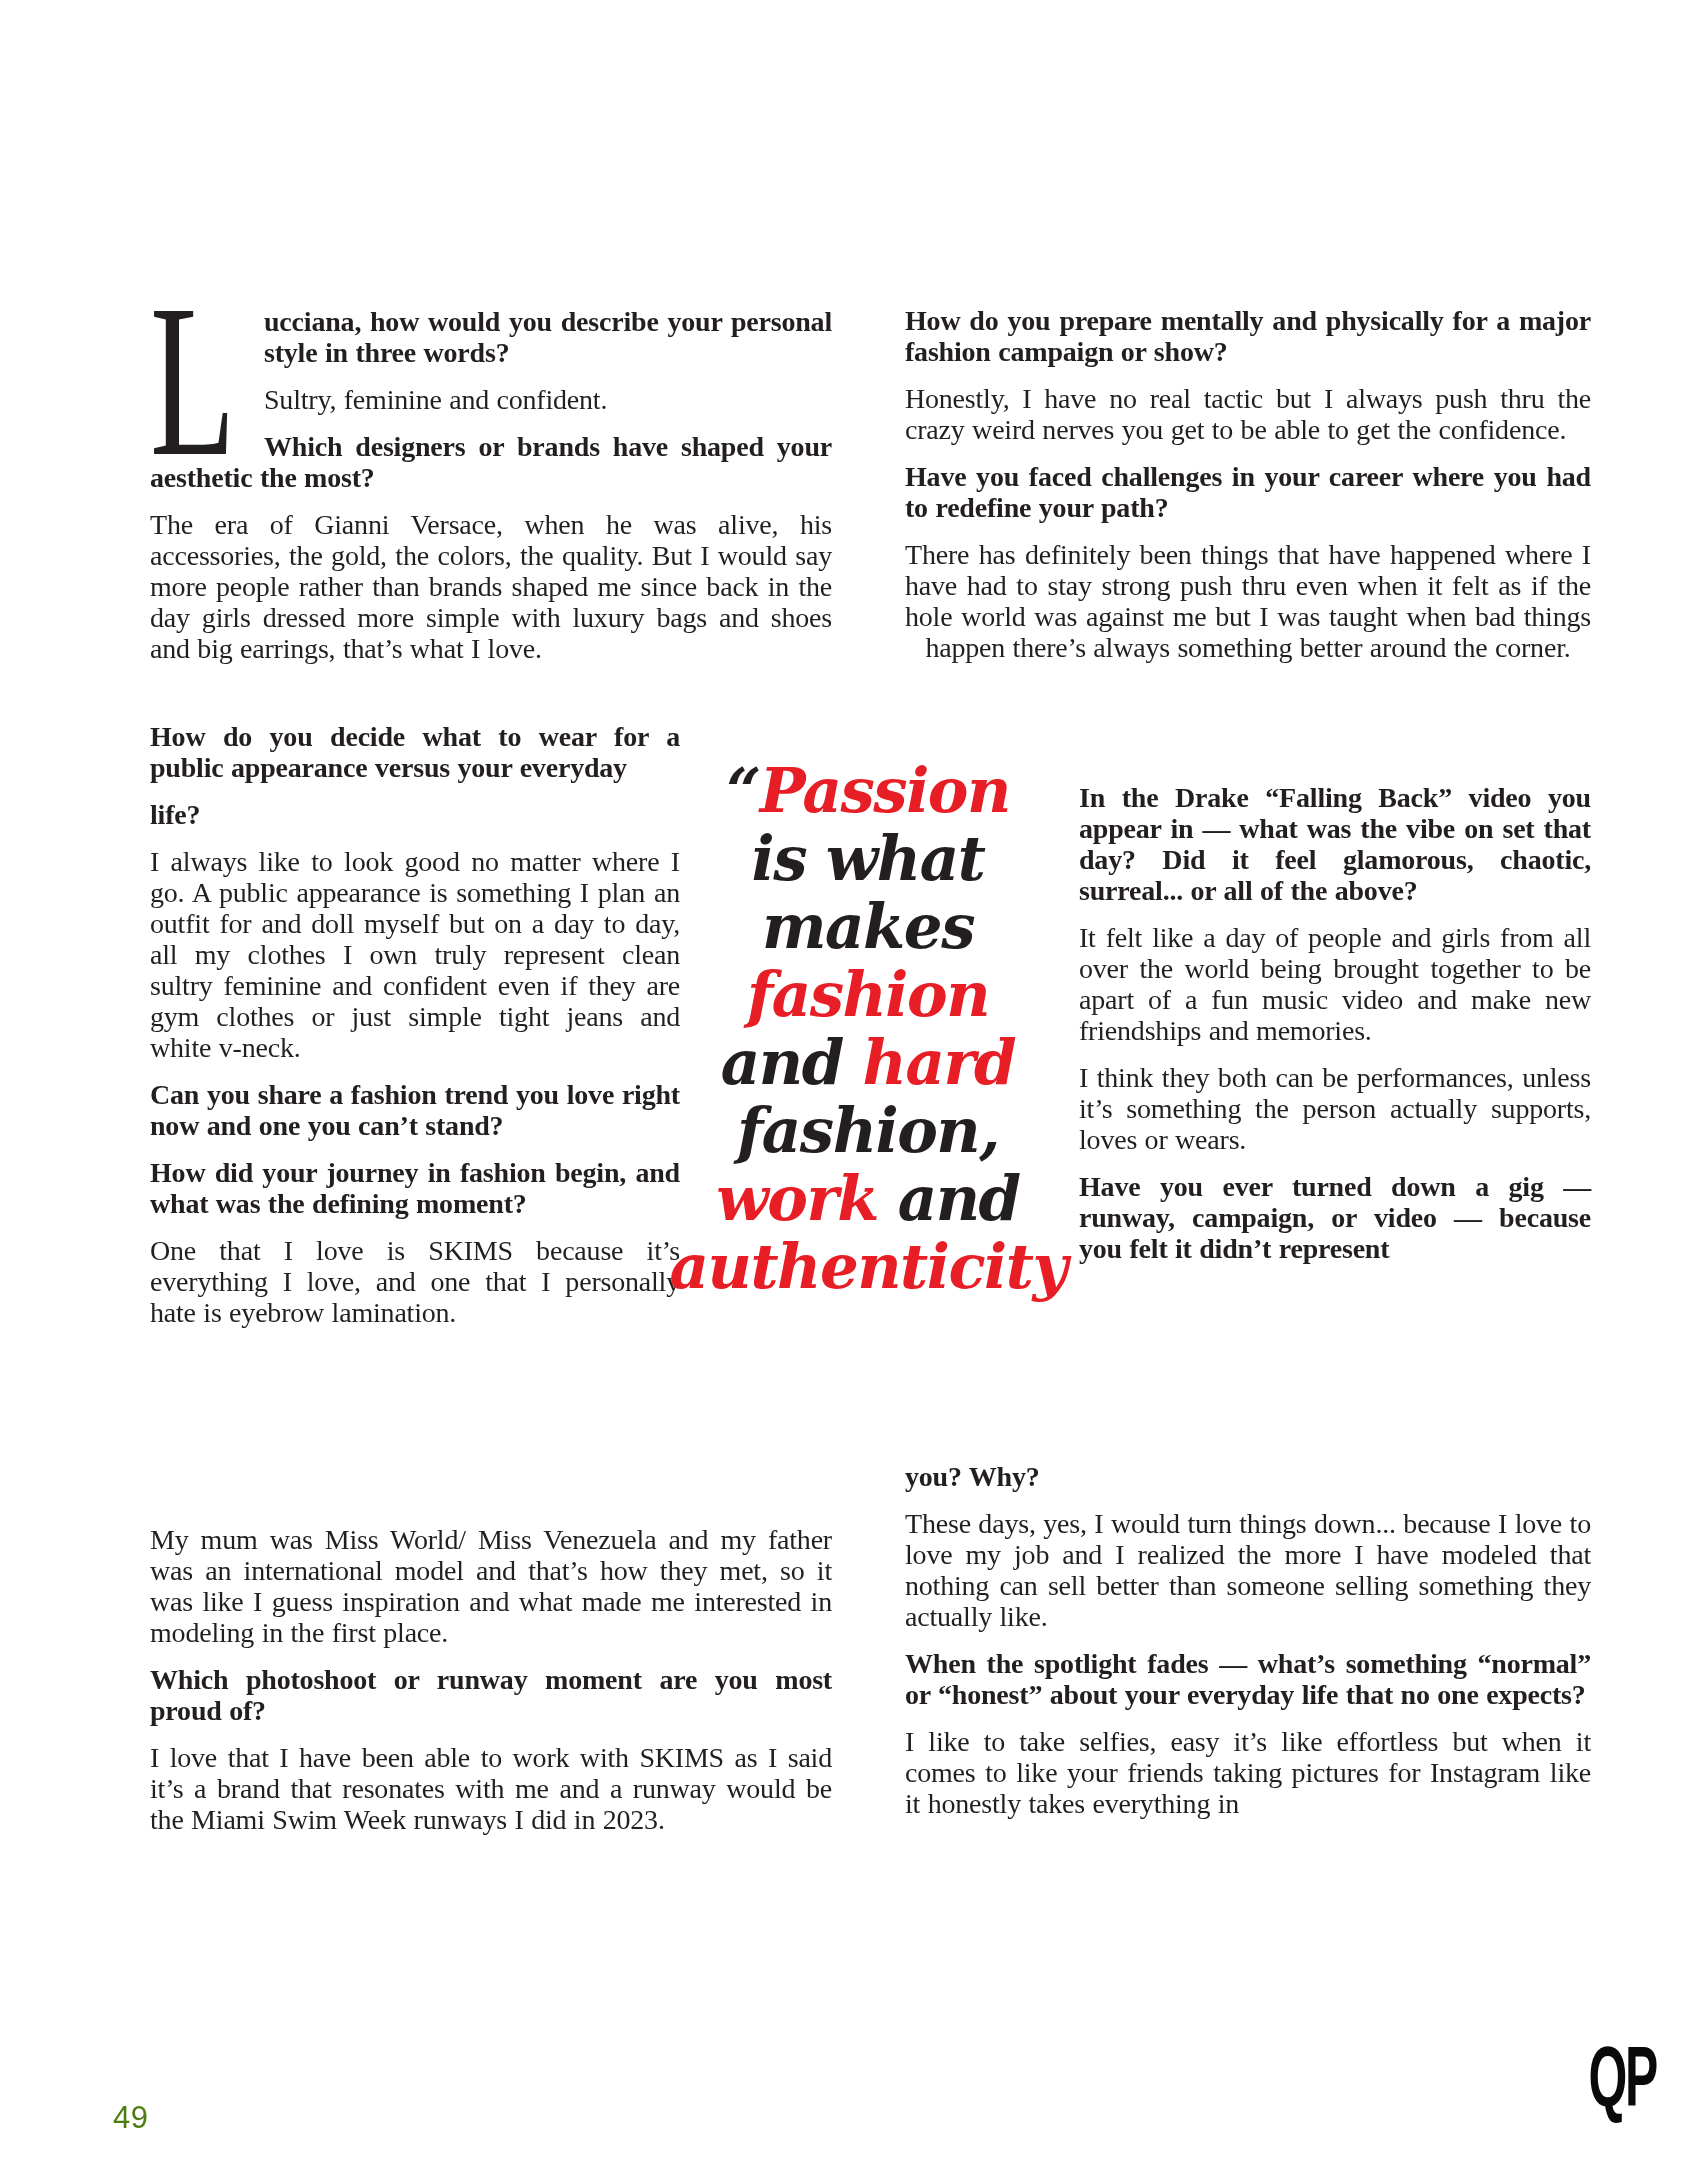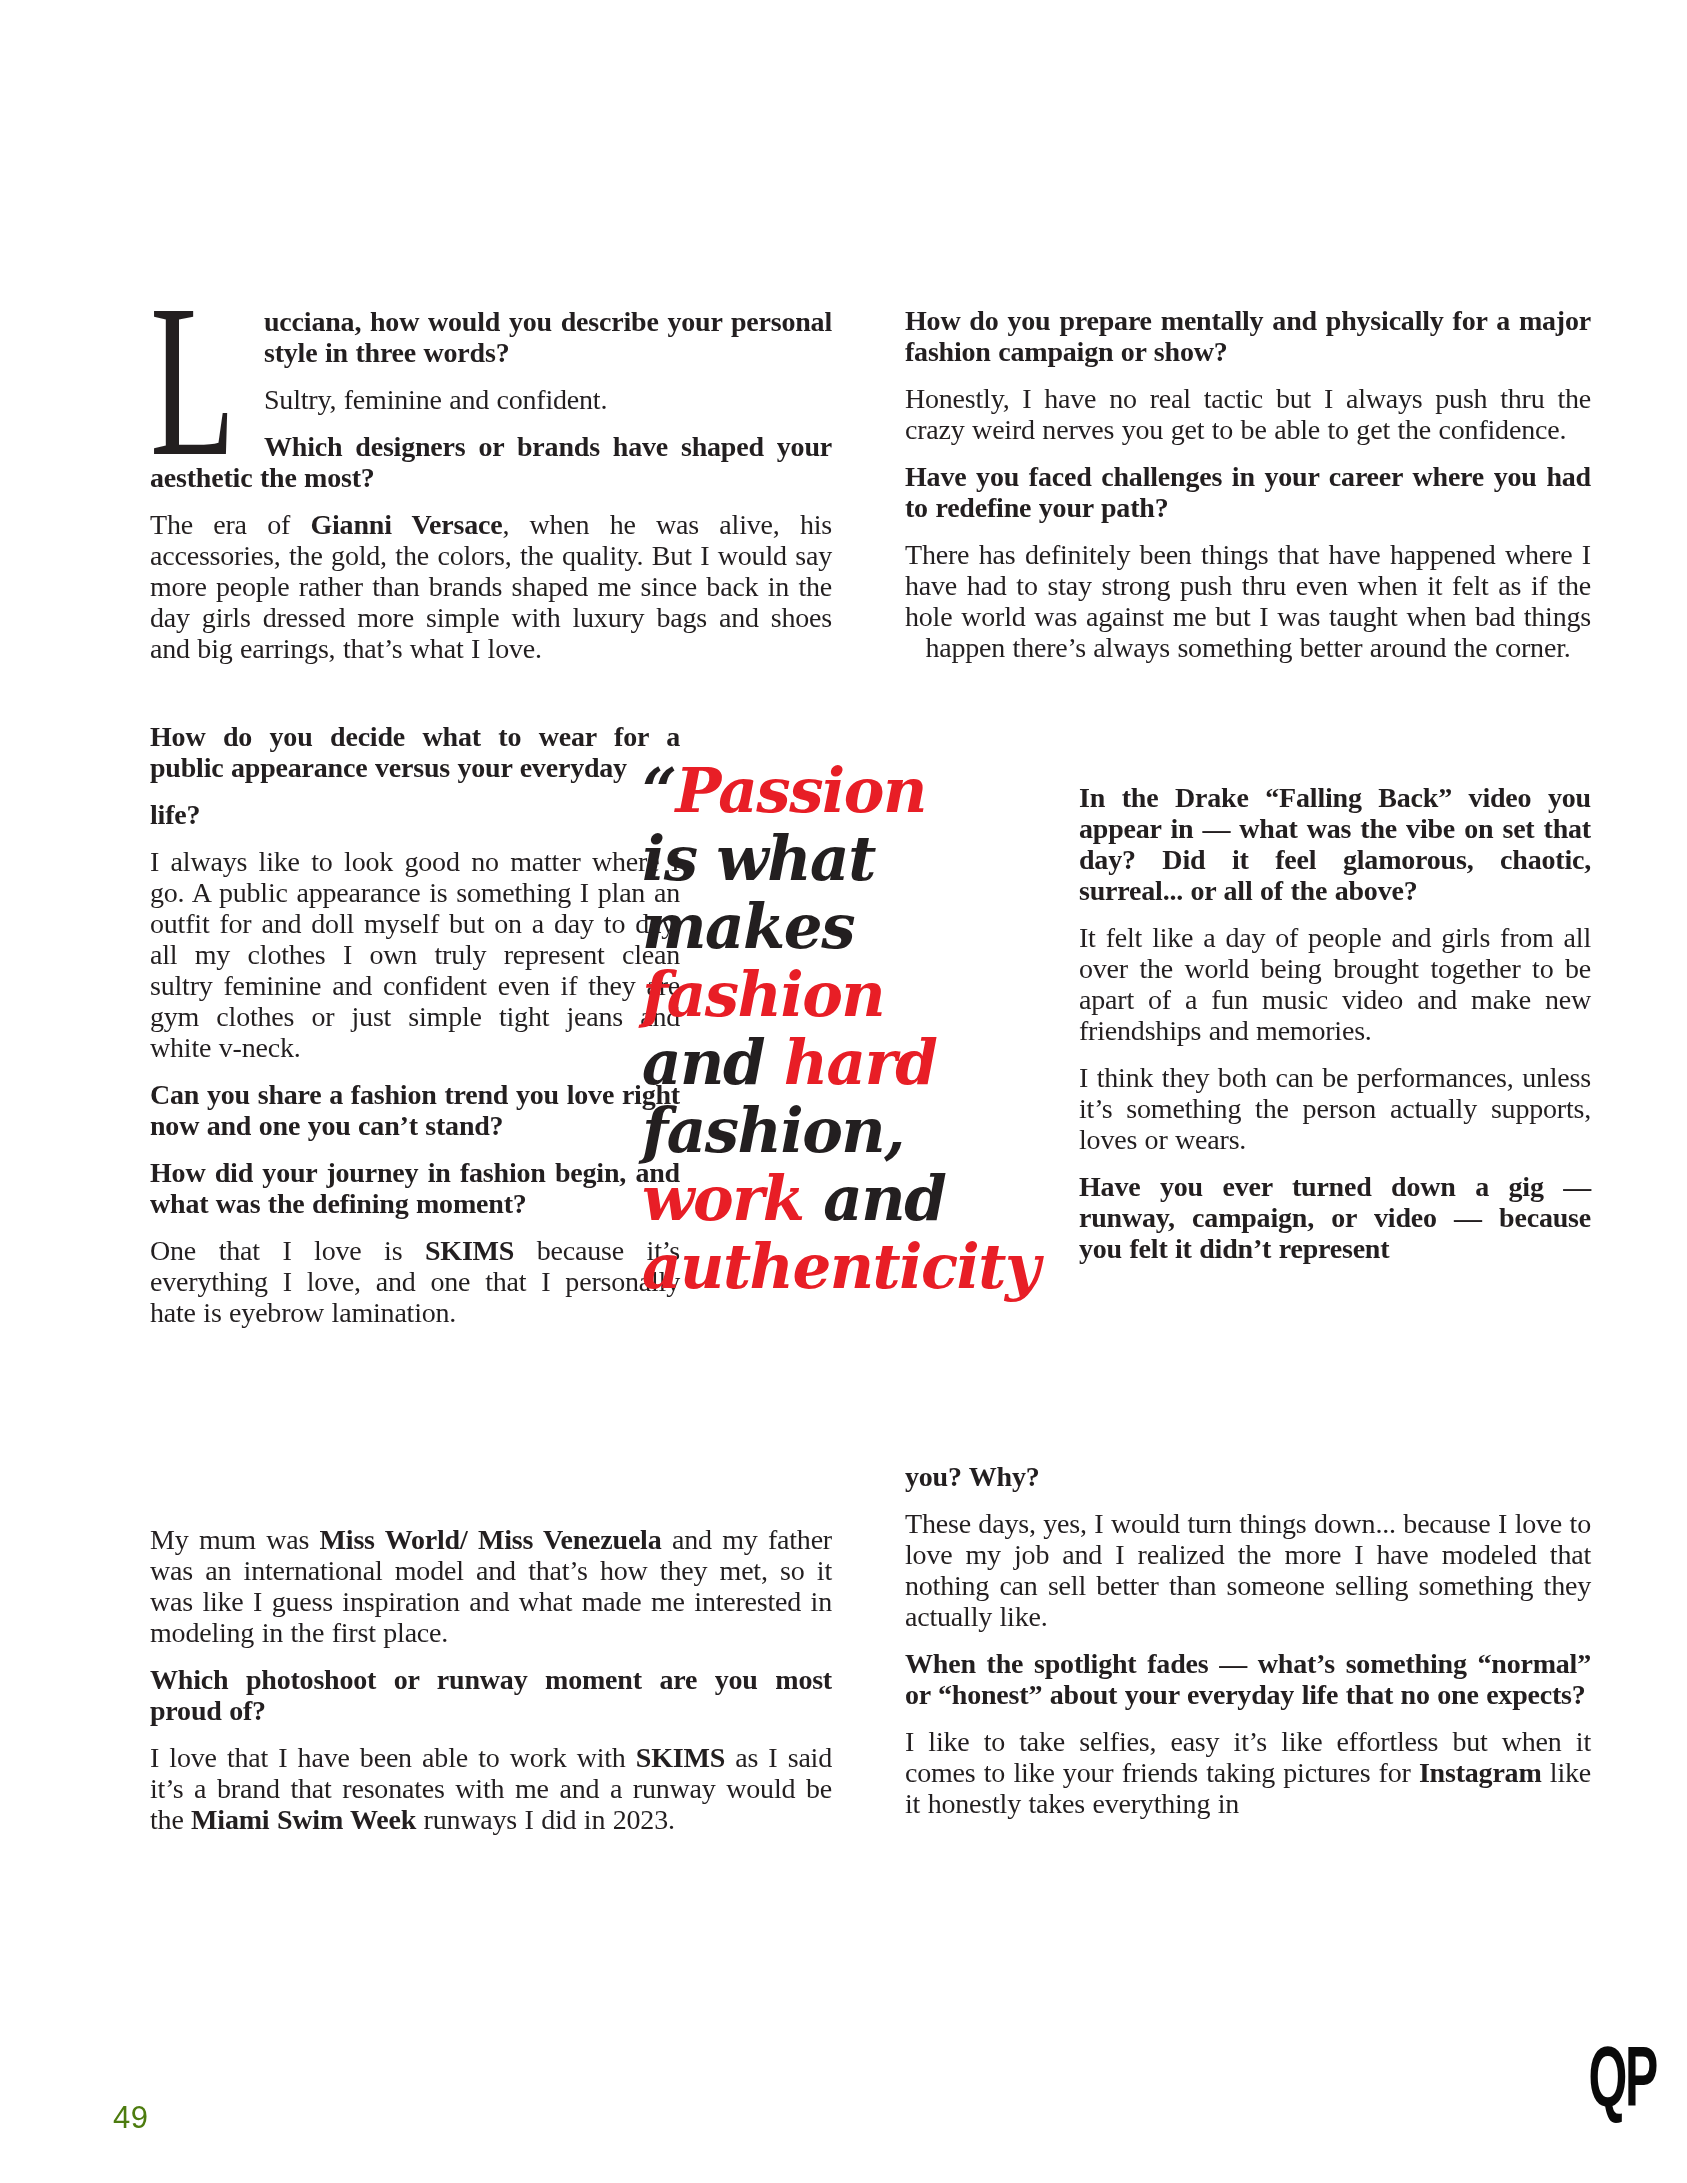--- a/index.html
+++ b/index.html
@@ -21,36 +21,37 @@
   .para{
     margin:0 0 16px 0;
     font-size:28px;line-height:31px;
     text-align:justify;
     letter-spacing:-0.2px;
     word-spacing:0.7px;
   }
   .question{font-weight:700;}
   .answer{font-weight:400;}
   .align-last-center{text-align-last:center;}
-  .b{font-weight:700;}
+  .b{font-weight:400;}
   .dropcap-box{
     float:left;
     width:95px;height:142px;
     margin:2.9px 19px 0 0;
   }
   .dropcap{
     display:block;
     font-size:219px;line-height:143px;
     font-weight:400;
     transform:scaleX(0.64);
     transform-origin:left top;
     color:var(--ink,#231f20);
   }
   .pullquote{
     position:absolute;left:642px;top:757px;width:452px;
+    text-align:center;
     font-family:"DejaVu Serif","Liberation Serif",serif;
     font-style:italic;font-weight:700;
     letter-spacing:-1.5px;
   }
   .pq-line{font-size:61px;line-height:68px;white-space:nowrap;}
   .pq-accent{color:var(--accent,#e81e26);}
   .pq-ink{color:var(--ink,#231f20);}
   .pq-raised{position:relative;top:-0.30em;margin-left:0.06em;}
   .page-number{
     position:absolute;left:113px;top:2100px;

